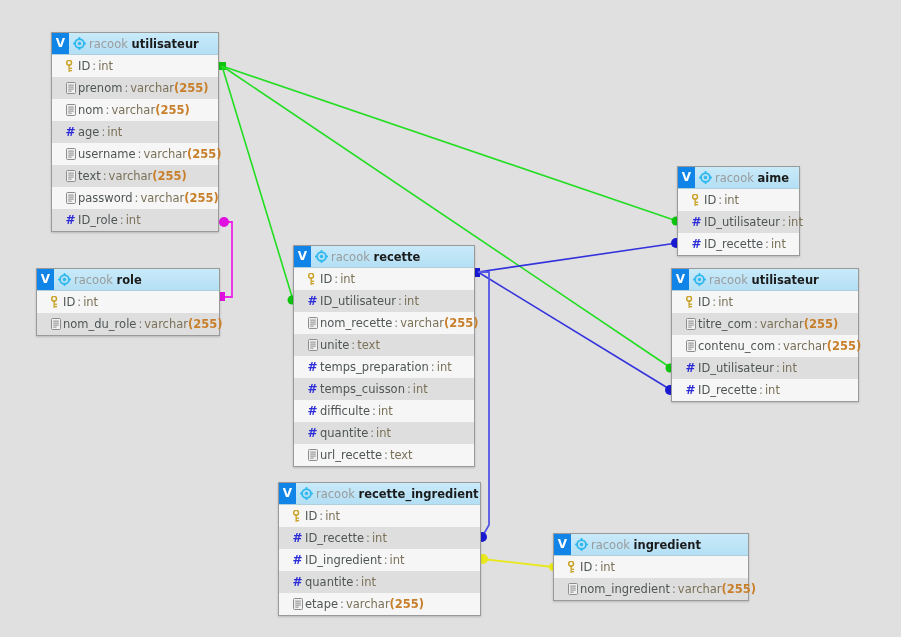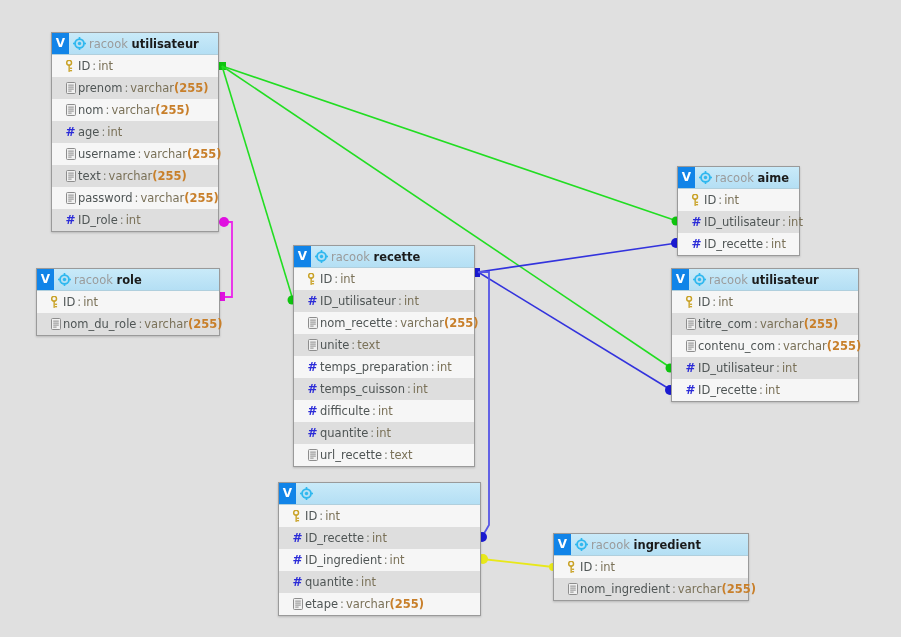--- a/index.html
+++ b/index.html
@@ -537,20 +537,21 @@
               <circle cx="8" cy="8" r="4.4" fill="#b4dff4"></circle>
               <circle cx="8" cy="8" r="2.1" fill="#2fb8ef"></circle>
               <g fill="#2fb8ef">
                 <rect x="7" y="0" width="2" height="3"></rect>
                 <rect x="7" y="13" width="2" height="3"></rect>
                 <rect x="0" y="7" width="3" height="2"></rect>
                 <rect x="13" y="7" width="3" height="2"></rect>
               </g>
             </svg>
           </span>
+          <span class="hdr-title"><span class="schema">racook</span> <span class="tname">recette_ingredient</span></span>
         </div>
         <div class="row odd">
           <span class="ficon">
             <svg width="11" height="13" viewBox="0 0 11 14" aria-hidden="true">
               <circle cx="4" cy="3" r="2.6" fill="none" stroke="#c9a227" stroke-width="1.6"></circle>
               <rect x="3.3" y="4.8" width="1.5" height="8" fill="#c9a227"></rect>
               <rect x="4.8" y="8.2" width="2.4" height="1.4" fill="#c9a227"></rect>
               <rect x="4.8" y="10.8" width="2.4" height="1.4" fill="#c9a227"></rect>
             </svg>
           </span>

